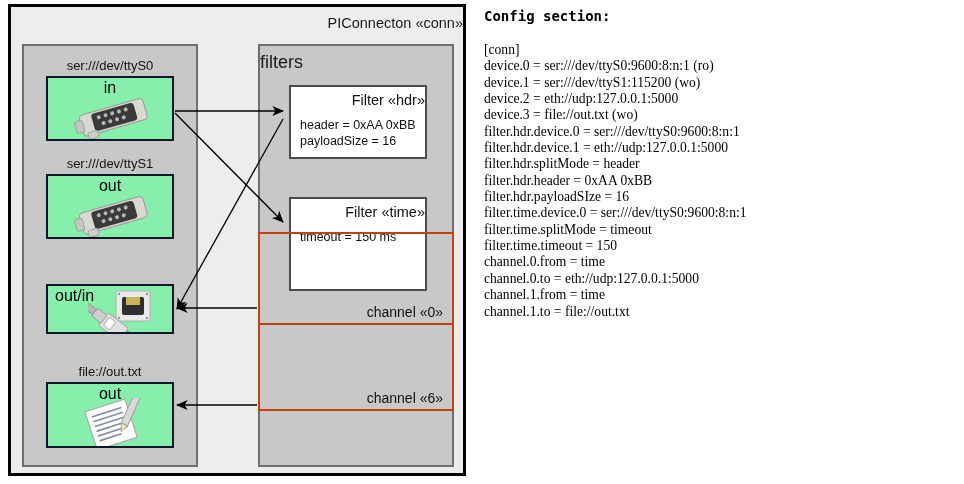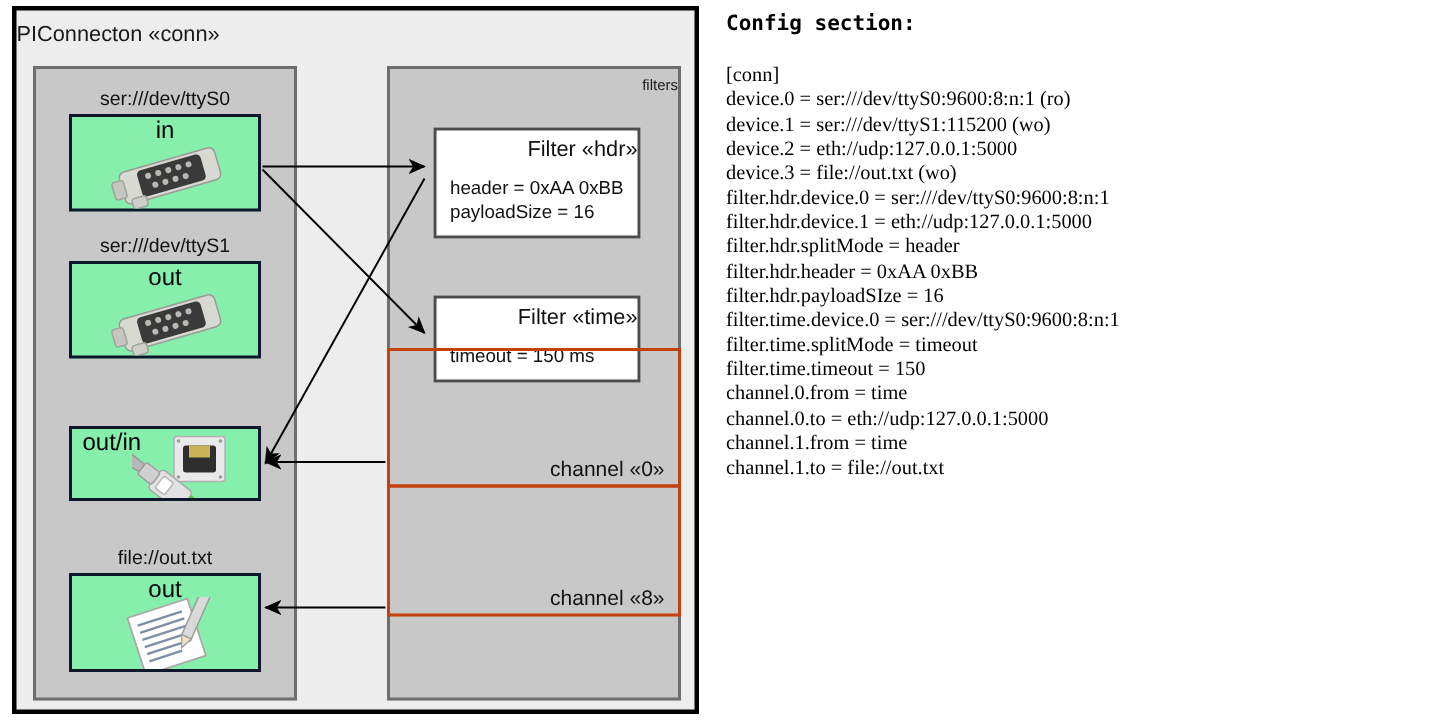--- a/index.html
+++ b/index.html
@@ -3,30 +3,30 @@
 <meta charset="utf-8">
 <style>
   html,body{margin:0;padding:0;background:#ffffff;}
   body{width:964px;height:484px;position:relative;overflow:hidden;
        font-family:"Liberation Sans","DejaVu Sans",sans-serif;}
 
   
   #diagram{position:absolute;left:8px;top:4px;width:458px;height:472px;
            border:3px solid #000;background:#ededed;box-sizing:border-box;}
 
-  #diagram-title{position:absolute;left:0;top:8px;width:100%;text-align:left;
+  #diagram-title{position:absolute;left:0;top:8px;width:100%;text-align:right;
                  font-size:14.5px;color:#1a1a1a;}
 
   
   .panel{position:absolute;background:#c8c8c8;border:2px solid #6e6e6e;
          box-sizing:border-box;}
   #devices-panel{left:11px;top:37px;width:176px;height:423px;}
   #filters-panel{left:247px;top:37px;width:196px;height:423px;}
-  #filters-title{position:absolute;left:0;top:6px;width:100%;text-align:right;
-                 font-size:10px;color:#1a1a1a;}
+  #filters-title{position:absolute;left:0;top:6px;width:100%;text-align:left;
+                 font-size:18px;color:#1a1a1a;}
 
   
   .dev-label{position:absolute;width:100%;text-align:center;font-size:13px;
              color:#111;white-space:nowrap;left:0;}
   .dev-box{position:absolute;background:#86efac;border:2px solid #0f172a;
            box-sizing:border-box;overflow:hidden;}
   .dev-io{position:absolute;top:1px;left:0;width:100%;text-align:center;
           font-size:16px;color:#000;}
   .dev-io.left{text-align:left;left:7px;width:auto;}
 
@@ -164,31 +164,31 @@
 
   <div class="panel" id="filters-panel">
     <div id="filters-title">filters</div>
 
     <div class="filter-box" style="left:29px;top:39px;width:138px;height:74px;">
       <div class="filter-title">Filter «hdr»</div>
       <div class="filter-props">header = 0xAA 0xBB</div>
       <div class="filter-props" style="top:46px;">payloadSize = 16</div>
     </div>
 
-    <div class="filter-box" style="left:29px;top:151px;width:138px;height:58px;">
+    <div class="filter-box" style="left:29px;top:151px;width:138px;height:94px;">
       <div class="filter-title">Filter «time»</div>
       <div class="filter-props">timeout = 150 ms</div>
     </div>
 
     <div class="channel-box" style="left:-2px;top:186px;width:196px;height:93px;">
       <span class="channel-label">channel «0»</span>
     </div>
 
     <div class="channel-box" style="left:-2px;top:277px;width:196px;height:88px;">
-      <span class="channel-label">channel «8»</span>
+      <span class="channel-label">channel «6»</span>
     </div>
   </div>
 
   <svg id="arrows" viewBox="0 0 458 472">
     <defs>
       <marker id="ah" markerWidth="9" markerHeight="9" refX="8.2" refY="4.5" orient="auto" markerUnits="strokeWidth">
         <path d="M0,0.6 L9,4.5 L0,8.4 L2.4,4.5 Z" fill="#000"></path>
       </marker>
     </defs>
 

